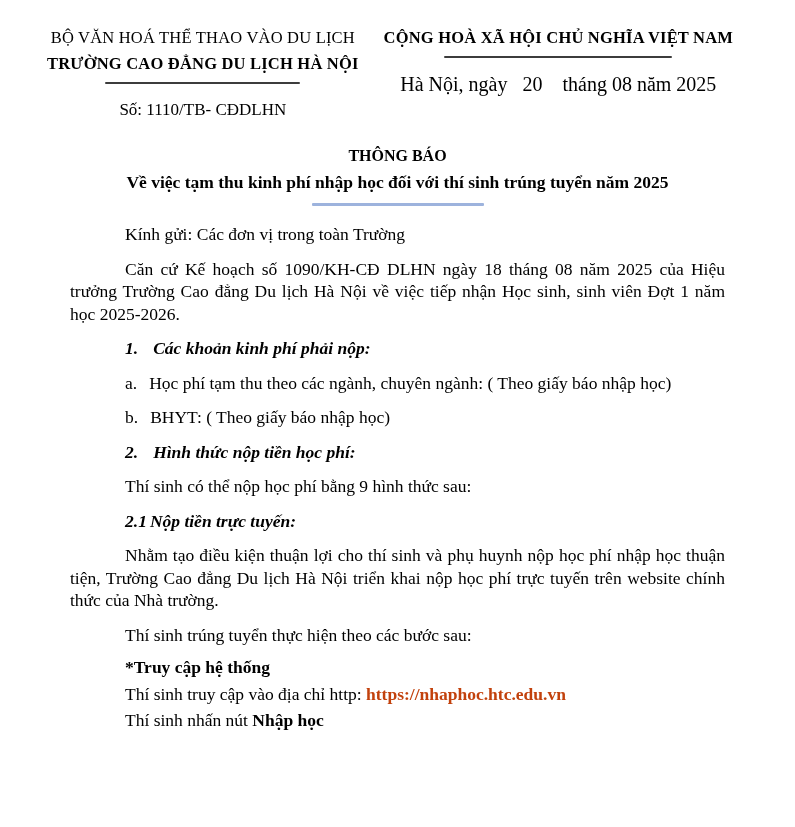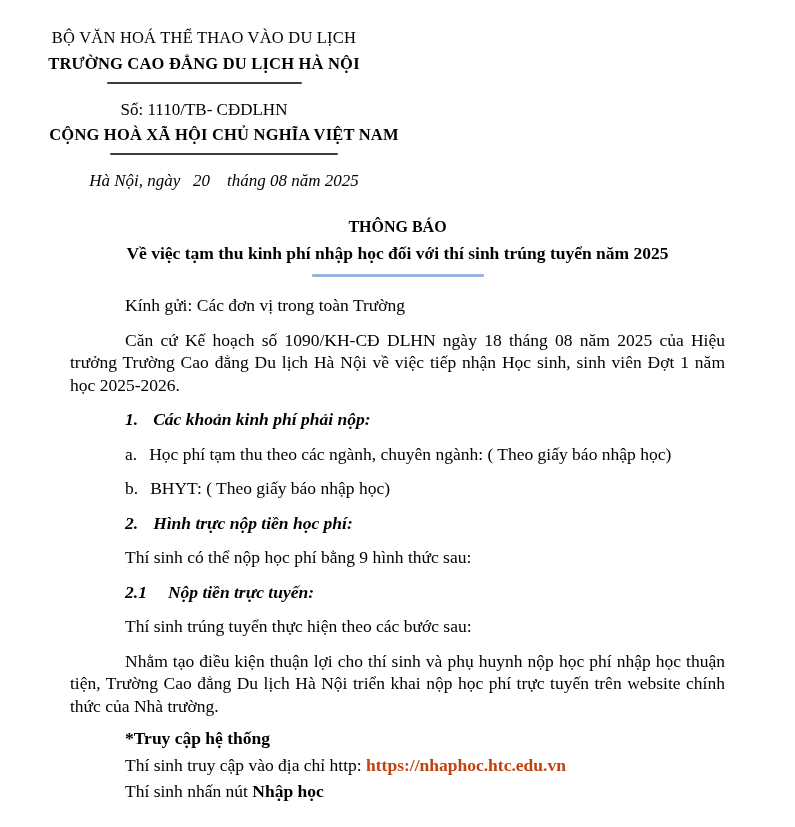--- a/index.html
+++ b/index.html
@@ -16,41 +16,39 @@
     line-height: 22.5px;
     padding: 25px 70px 0 70px;
     overflow: hidden;
   }
 
   
   .nat-header {
     display: flex;
     justify-content: flex-end;
     margin: 0 -21px 8px -35px;
-    flex-direction: column;
   }
   .hdr-col { text-align: center; }
   .hdr-col.left  { width: 338px; }
   .hdr-col.right { width: 378px; }
   .hdr-line { font-size: 16.5px; line-height: 26px; letter-spacing: 0.2px; }
   .hdr-line.bold { font-weight: bold; }
   .hdr-rule {
     height: 2px;
     background: #3c3c3c;
     margin: 5px auto 0;
     border-radius: 1px;
   }
   .hdr-rule.left-rule  { width: 195px; }
   .hdr-rule.right-rule { width: 228px; }
   .doc-number { margin-top: 14px; font-size: 17px; line-height: 24px; }
   .date-line  {
     margin-top: 14px;
-    font-size: 17px;
+    font-size: 20px;
     line-height: 24px;
-    font-style: italic;
     white-space: pre-wrap;
   }
 
   
   .title-block { text-align: center; margin-top: 22px; }
   .doc-title    { font-size: 16px;   font-weight: bold; line-height: 24px; }
   .doc-subtitle { font-size: 17.5px; font-weight: bold; line-height: 23px; margin-top: 3px; }
   .title-divider {
     width: 172px;
     height: 3px;
@@ -64,21 +62,21 @@
     text-align: justify;
     text-indent: 55px;
     margin-top: 12px;
   }
   .salutation { text-indent: 55px; margin-top: 0; }
   .list-row { display: flex; margin: 12px 0 0 55px; }
   .list-row .marker { flex: 0 0 auto; }
   .heading-row { font-weight: bold; font-style: italic; }
   .heading-row .marker { margin-right: 15px; }
   .item-row .marker { margin-right: 12px; }
-  .sub-heading-row .marker { margin-right: 21px; }
+  .sub-heading-row .marker { margin-right: 3px; }
   .plain-line { margin: 12px 0 0 55px; }
   .step-heading { font-weight: bold; margin: 10px 0 0 55px; }
   .step-line { margin: 4px 0 0 55px; }
   .bold-inline { font-weight: bold; }
   .url-text { font-weight: bold; color: #c2410c; text-decoration: none; }
 </style>
 </head>
 <body>
 
 <div class="page">
@@ -120,33 +118,33 @@
       <span>Học phí tạm thu theo các ngành, chuyên ngành: ( Theo giấy báo nhập học)</span>
     </div>
 
     <div class="list-row item-row">
       <span class="marker">b.</span>
       <span>BHYT: ( Theo giấy báo nhập học)</span>
     </div>
 
     <div class="list-row heading-row">
       <span class="marker">2.</span>
-      <span>Hình trực nộp tiền học phí:</span>
+      <span>Hình thức nộp tiền học phí:</span>
     </div>
 
     <p class="plain-line">Thí sinh có thể nộp học phí bằng 9 hình thức sau:</p>
 
     <div class="list-row heading-row sub-heading-row">
       <span class="marker">2.1</span>
       <span>Nộp tiền trực tuyến:</span>
     </div>
 
+    <p class="para">Nhằm tạo điều kiện thuận lợi cho thí sinh và phụ huynh nộp học phí nhập học thuận tiện, Trường Cao đẳng Du lịch Hà Nội triển khai nộp học phí trực tuyến trên website chính thức của Nhà trường.</p>
+
     <p class="para">Thí sinh trúng tuyển thực hiện theo các bước sau:</p>
-
-    <p class="para">Nhằm tạo điều kiện thuận lợi cho thí sinh và phụ huynh nộp học phí nhập học thuận tiện, Trường Cao đẳng Du lịch Hà Nội triển khai nộp học phí trực tuyến trên website chính thức của Nhà trường.</p>
 
     <p class="step-heading">*Truy cập hệ thống</p>
 
     <p class="step-line">
       <span>Thí sinh truy cập vào địa chỉ http: </span><span class="url-text">https://nhaphoc.htc.edu.vn</span>
     </p>
 
     <p class="step-line">
       <span>Thí sinh nhấn nút </span><span class="bold-inline">Nhập học</span>
     </p>

